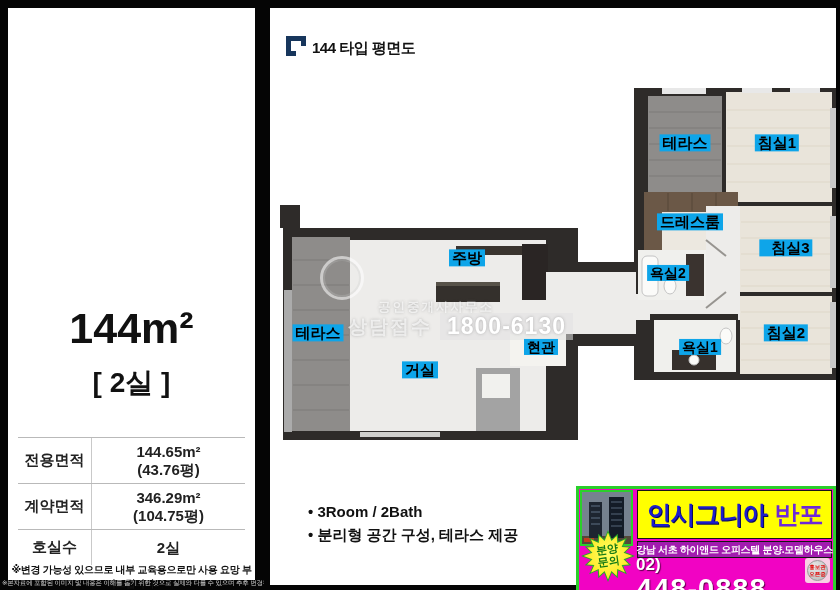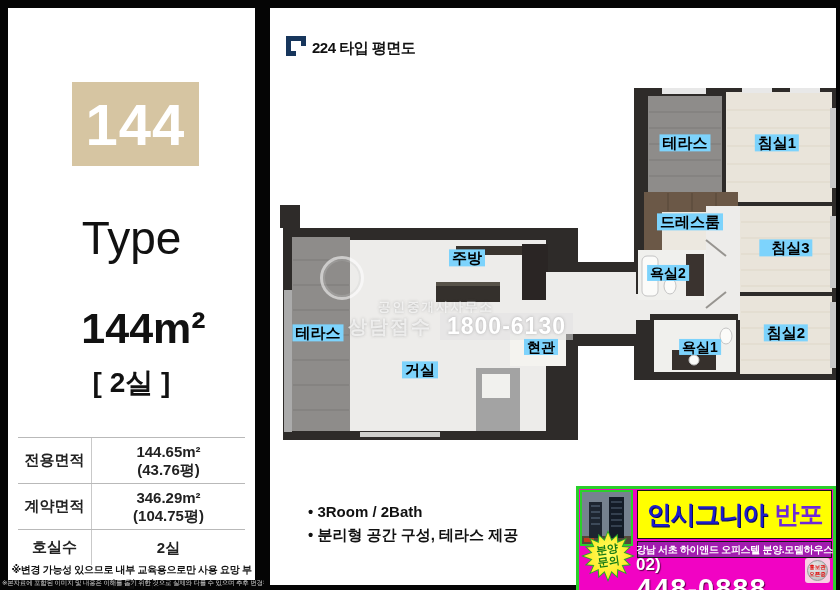--- a/index.html
+++ b/index.html
@@ -8,21 +8,21 @@
   .stage { position:relative; width:840px; height:590px; background:#050505; }
 
   
   .left-panel { position:absolute; left:8px; top:8px; width:247px; height:572px; background:#ffffff; }
   .unit-badge { position:absolute; left:64px; top:74px; width:127px; height:84px; background:#d6c5a2;
                 display:flex; align-items:center; justify-content:center; }
   .unit-badge span { color:#fff; font-size:58px; font-weight:600; letter-spacing:1px; }
   .type-label { position:absolute; left:0; top:203px; width:100%; text-align:center;
                 font-size:46px; font-weight:500; color:#111; }
   .area-label { position:absolute; left:0; top:296px; width:100%; text-align:center;
-                font-size:43px; font-weight:700; color:#111;margin-left:12px; }
+                font-size:43px; font-weight:700; color:#111; }
   .rooms-label { position:absolute; left:0; top:356px; width:100%; text-align:center;
                  font-size:28px; font-weight:700; color:#111; }
   .spec-table { position:absolute; left:10px; top:429px; width:227px; }
   .spec-row { display:flex; border-top:1px solid #b9b9b9; align-items:center; }
   .spec-row.r1, .spec-row.r2 { height:46px;justify-content:center; }
   .spec-row.r3 { height:36px; }
   .spec-label { width:74px; text-align:center; font-size:15px; font-weight:700; color:#222;
                 border-right:1px solid #c9c9c9; align-self:stretch; display:flex; align-items:center; justify-content:center; }
   .spec-value { flex:1; text-align:center; font-size:15px; font-weight:700; color:#222; line-height:1.2; }
   .panel-note { position:absolute; left:0; top:555px; width:100%; text-align:center;
@@ -32,21 +32,21 @@
 
   
   .main-area { position:absolute; left:270px; top:8px; width:566px; height:577px; background:#ffffff; }
   .plan-title { position:absolute; left:16px; top:28px; display:flex; align-items:flex-end; gap:4px; }
   .plan-title .ttl { font-size:15px; font-weight:700; color:#111; letter-spacing:-0.5px; }
   .bracket-icon { width:22px; height:22px; display:block; }
 
   .plan-wrap { position:absolute; left:0; top:72px; width:566px; height:410px; }
   .plan-wrap svg { position:absolute; left:0; top:0; }
 
-  .chip { position:absolute; transform:translate(-50%,-50%); background:#7dd3fc; color:#000;
+  .chip { position:absolute; transform:translate(-50%,-50%); background:#0ea5e9; color:#000;
           font-size:15px; font-weight:700; line-height:1.15; padding:0 3px; white-space:nowrap; z-index:3; }
   .chip.sm { font-size:14px; }
 
   
   .wm { position:absolute; z-index:2; color:rgba(255,255,255,0.65);
         text-shadow:0 0 3px rgba(110,110,110,0.45); white-space:nowrap; }
   .wm-row1 { left:96px; top:180px; font-size:31px; font-weight:800; letter-spacing:4px; display:flex; align-items:center; gap:10px; }
   .wm-seal { position:absolute; left:50px; top:176px; width:44px; height:44px; border:3px solid rgba(255,255,255,0.55);
              border-radius:50%; z-index:2; box-shadow:inset 0 0 0 2px rgba(200,200,200,0.25); }
   .wm-dot { width:14px; height:14px; border-radius:50%; background:rgba(255,255,255,0.5); display:inline-block; }
@@ -85,24 +85,20 @@
   .sticker-circle { width:21px; height:21px; border-radius:50%; background:radial-gradient(circle at 35% 30%, #e9e9e9, #b5b5b5);
                     border:1px solid #979797; display:flex; flex-direction:column; align-items:center; justify-content:center; }
   .sticker-circle span { font-size:5.5px; font-weight:800; color:#e01010; line-height:1.1; white-space:nowrap; }
 </style>
 </head>
 <body>
 
 <div class="stage">
 
   <div class="left-panel">
-    <div class="unit-badge">
-      <span>144</span>
-    </div>
-    <div class="type-label">Type</div>
     <div class="area-label">144m²</div>
     <div class="rooms-label">[ 2실 ]</div>
 
     <div class="spec-table">
       <div class="spec-row r1">
         <div class="spec-label">전용면적</div>
         <div class="spec-value">
           <div>144.65m²</div>
           <div>(43.76평)</div>
         </div>
@@ -124,21 +120,21 @@
     <div class="panel-note">※변경 가능성 있으므로 내부 교육용으로만 사용 요망 부탁드립니다.</div>
   </div>
   <div class="footer-disclaimer">※본자료에 포함된 이미지 및 내용은 이해를 돕기 위한 것으로 실제와 다를 수 있으며 추후 변경될 수 있습니다</div>
 
   <div class="main-area">
 
     <div class="plan-title">
       <svg class="bracket-icon" viewBox="0 0 22 22">
         <path d="M0,0 H20 V10 H15 V5 H5 V15 H10 V20 H0 Z" fill="#17365c"></path>
       </svg>
-      <span class="ttl">224 타입 평면도</span>
+      <span class="ttl">144 타입 평면도</span>
     </div>
 
     <div class="plan-wrap">
       <svg width="566" height="410" viewBox="0 0 566 410">
 
         <g>
           <rect x="10" y="125" width="20" height="23" fill="#2e2b29"></rect>
           <rect x="13" y="148" width="295" height="212" fill="#2e2b29"></rect>
           <rect x="276" y="182" width="100" height="10" fill="#2e2b29"></rect>
           <rect x="306" y="254" width="70" height="12" fill="#2e2b29"></rect>

